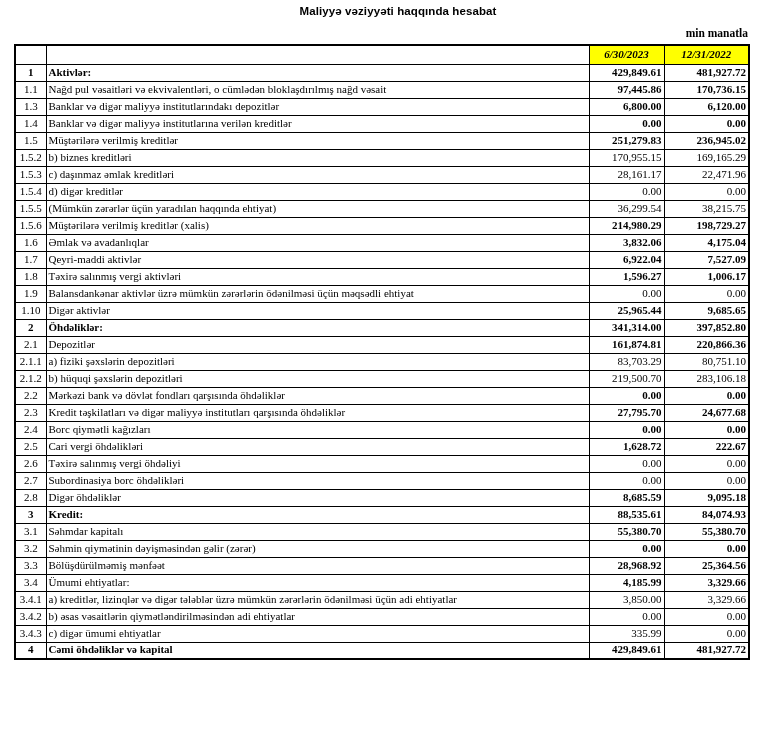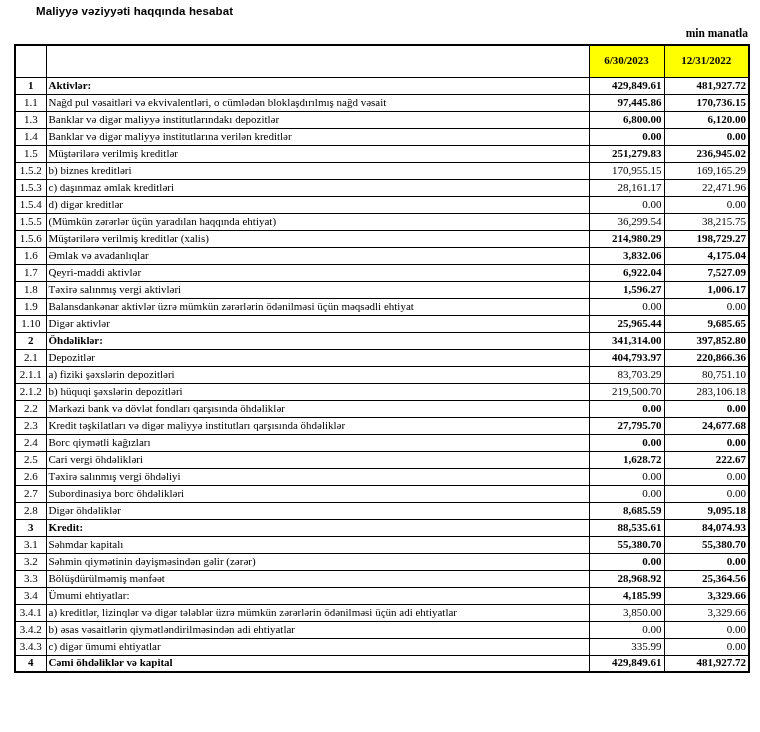--- a/index.html
+++ b/index.html
@@ -4,21 +4,21 @@
 <style>
   * { box-sizing: border-box; }
   html, body {
     margin: 0; padding: 0;
     width: 760px; height: 732px;
     background: #ffffff;
     font-family: "Liberation Serif", serif;
     color: #000000;
   }
   .page-title {
-    text-align: left;
+    text-align: center;
     font-family: "Liberation Sans", sans-serif;
     font-weight: bold;
     font-size: 11.5px;
     padding-top: 5px;
     letter-spacing: 0.1px;
     margin-left: 36px;
   }
   .unit-note-wrap {
     width: 734px;
     margin: 6px 0 3px 14px;
@@ -38,21 +38,21 @@
   table.report td {
     border: 1px solid #000;
     font-size: 11px;
     height: 17px;
     line-height: 1.05;
     padding: 0 2px;
     overflow: hidden;
     white-space: nowrap;
     vertical-align: middle;
   }
-  table.report thead td { height: 32px; }
+  table.report thead td { height: 19px; font-style: italic; }
   td.cell-no    { text-align: center; }
   td.cell-label { padding-left: 4px; }
   td.cell-val   { text-align: right; padding-right: 4px; }
   td.hl {
     background: #FFFF00;
     font-weight: bold;
     text-align: center;
   }
   .b { font-weight: bold; }
 </style>
@@ -173,21 +173,21 @@
       </tr>
       <tr>
         <td class="cell-no b">2</td>
         <td class="cell-label b">Öhdəliklər:</td>
         <td class="cell-val b">341,314.00</td>
         <td class="cell-val b">397,852.80</td>
       </tr>
       <tr>
         <td class="cell-no">2.1</td>
         <td class="cell-label">Depozitlər</td>
-        <td class="cell-val b">404,793.97</td>
+        <td class="cell-val b">161,874.81</td>
         <td class="cell-val b">220,866.36</td>
       </tr>
       <tr>
         <td class="cell-no">2.1.1</td>
         <td class="cell-label">a) fiziki şəxslərin depozitləri</td>
         <td class="cell-val">83,703.29</td>
         <td class="cell-val">80,751.10</td>
       </tr>
       <tr>
         <td class="cell-no">2.1.2</td>

